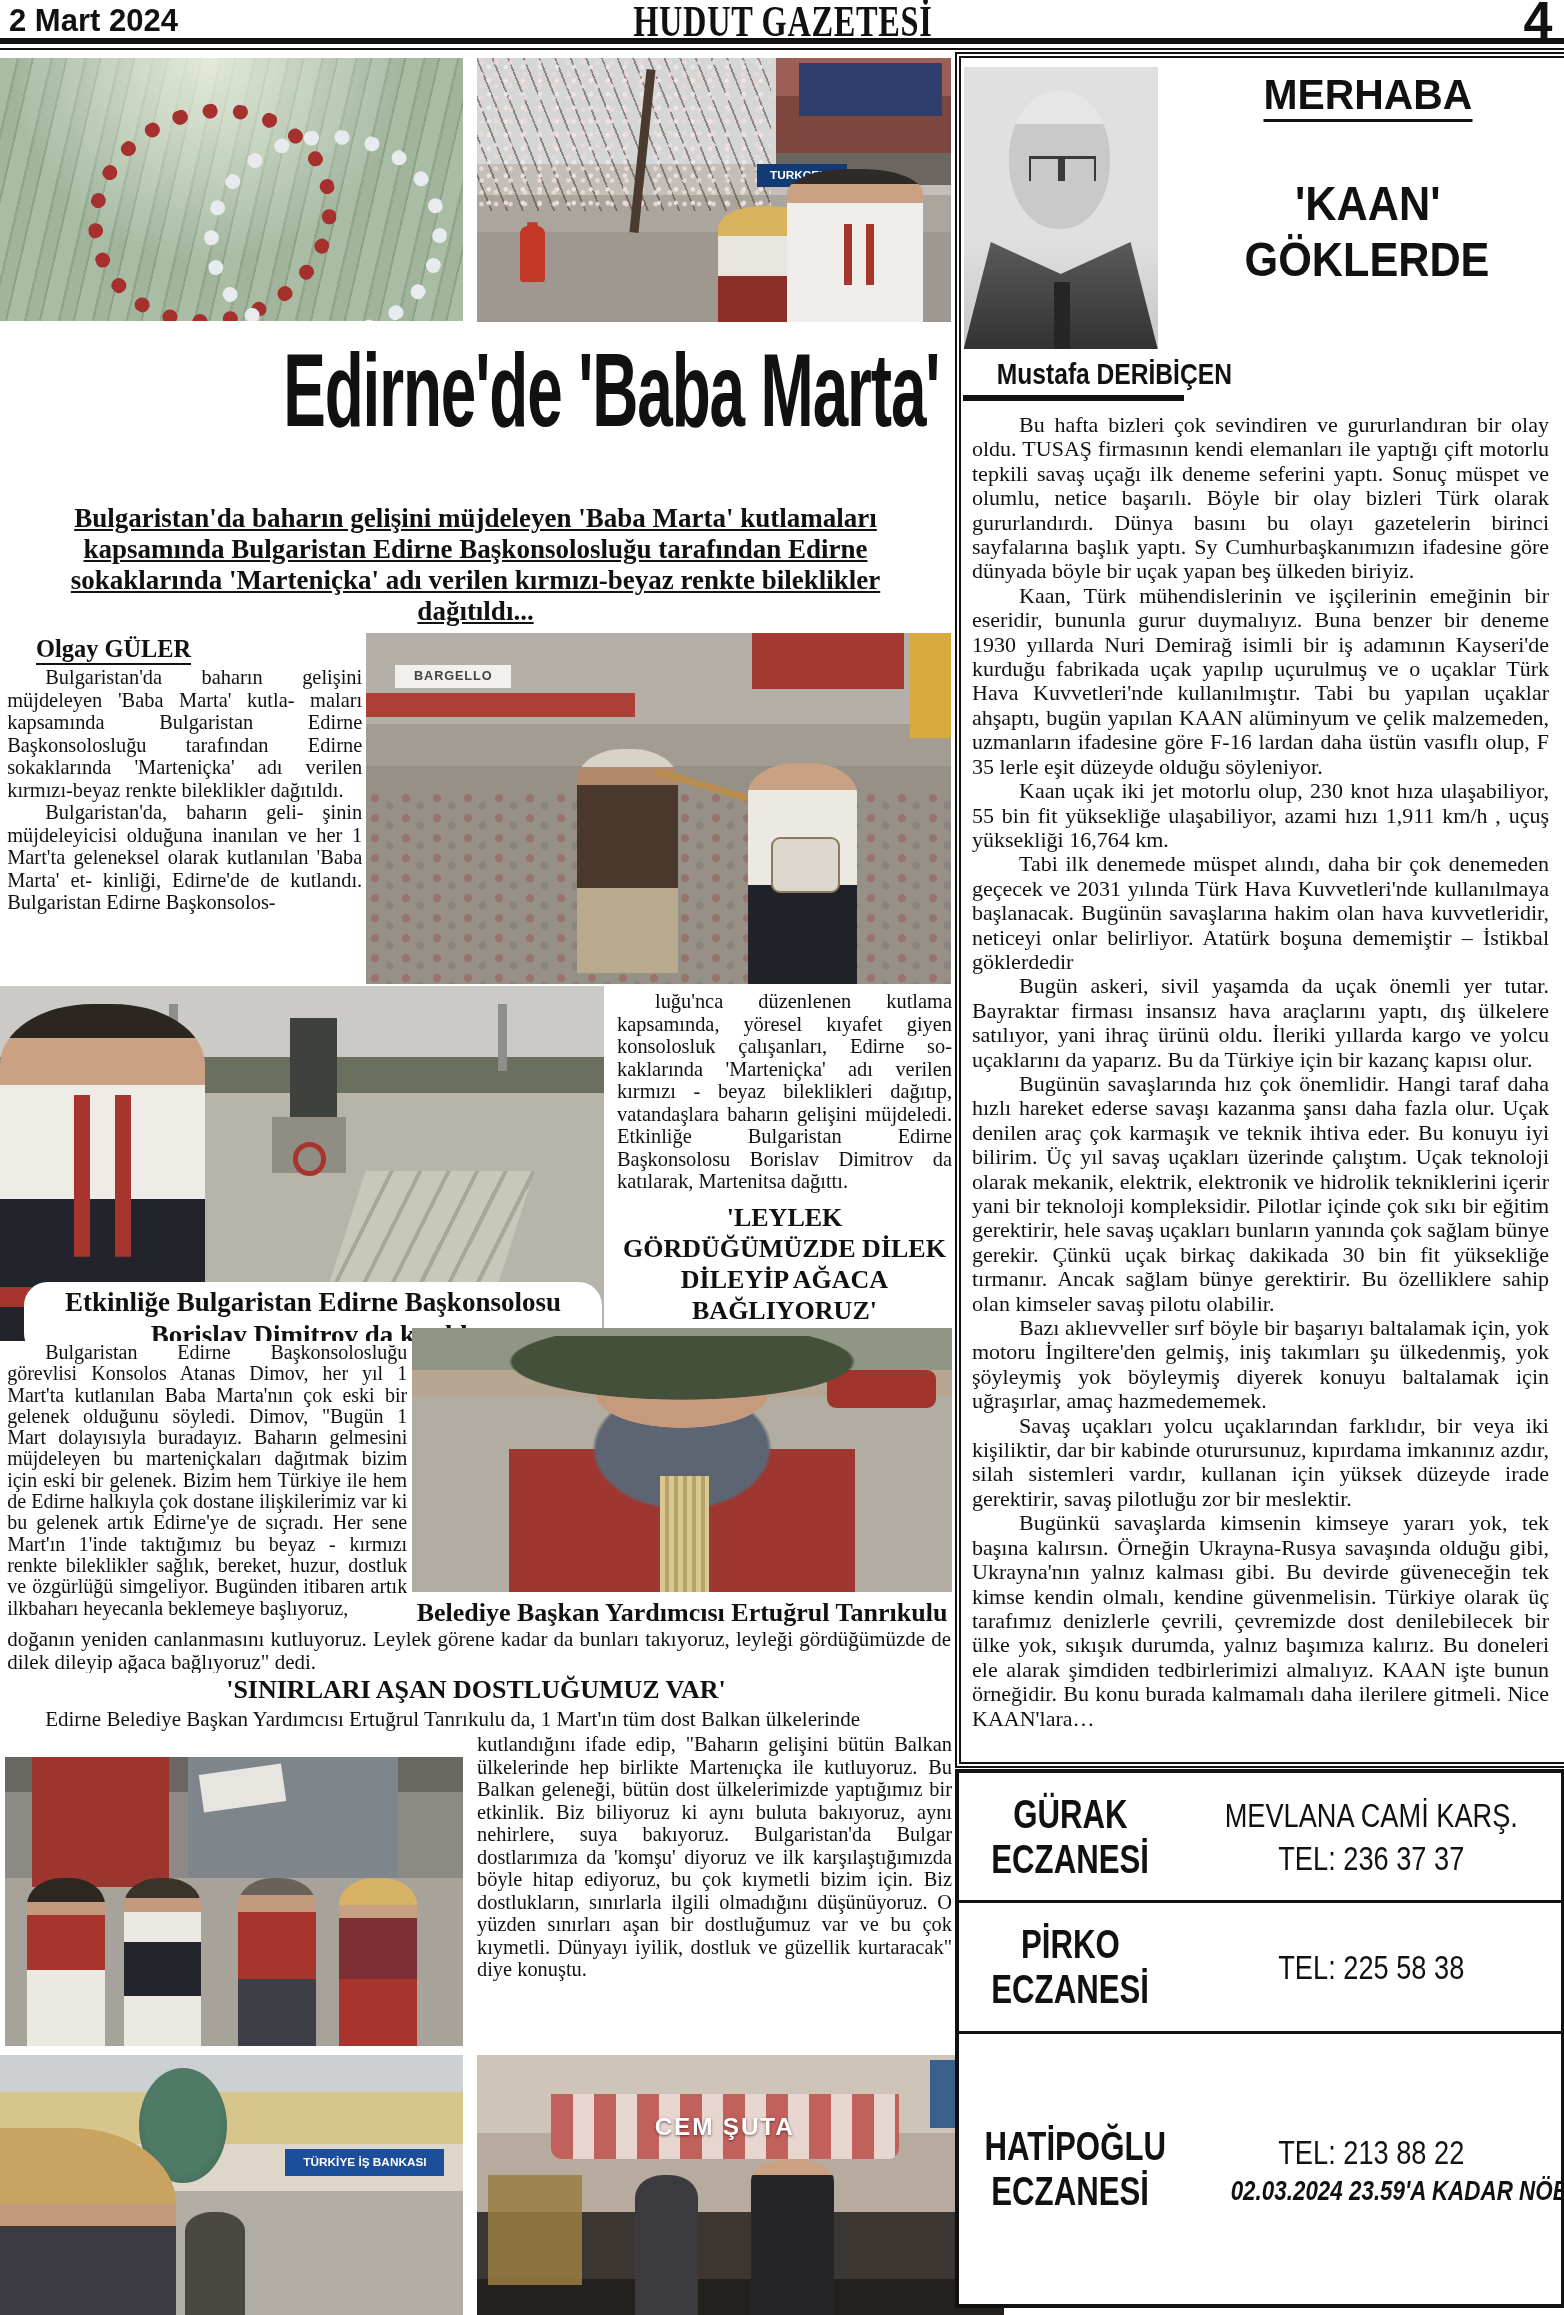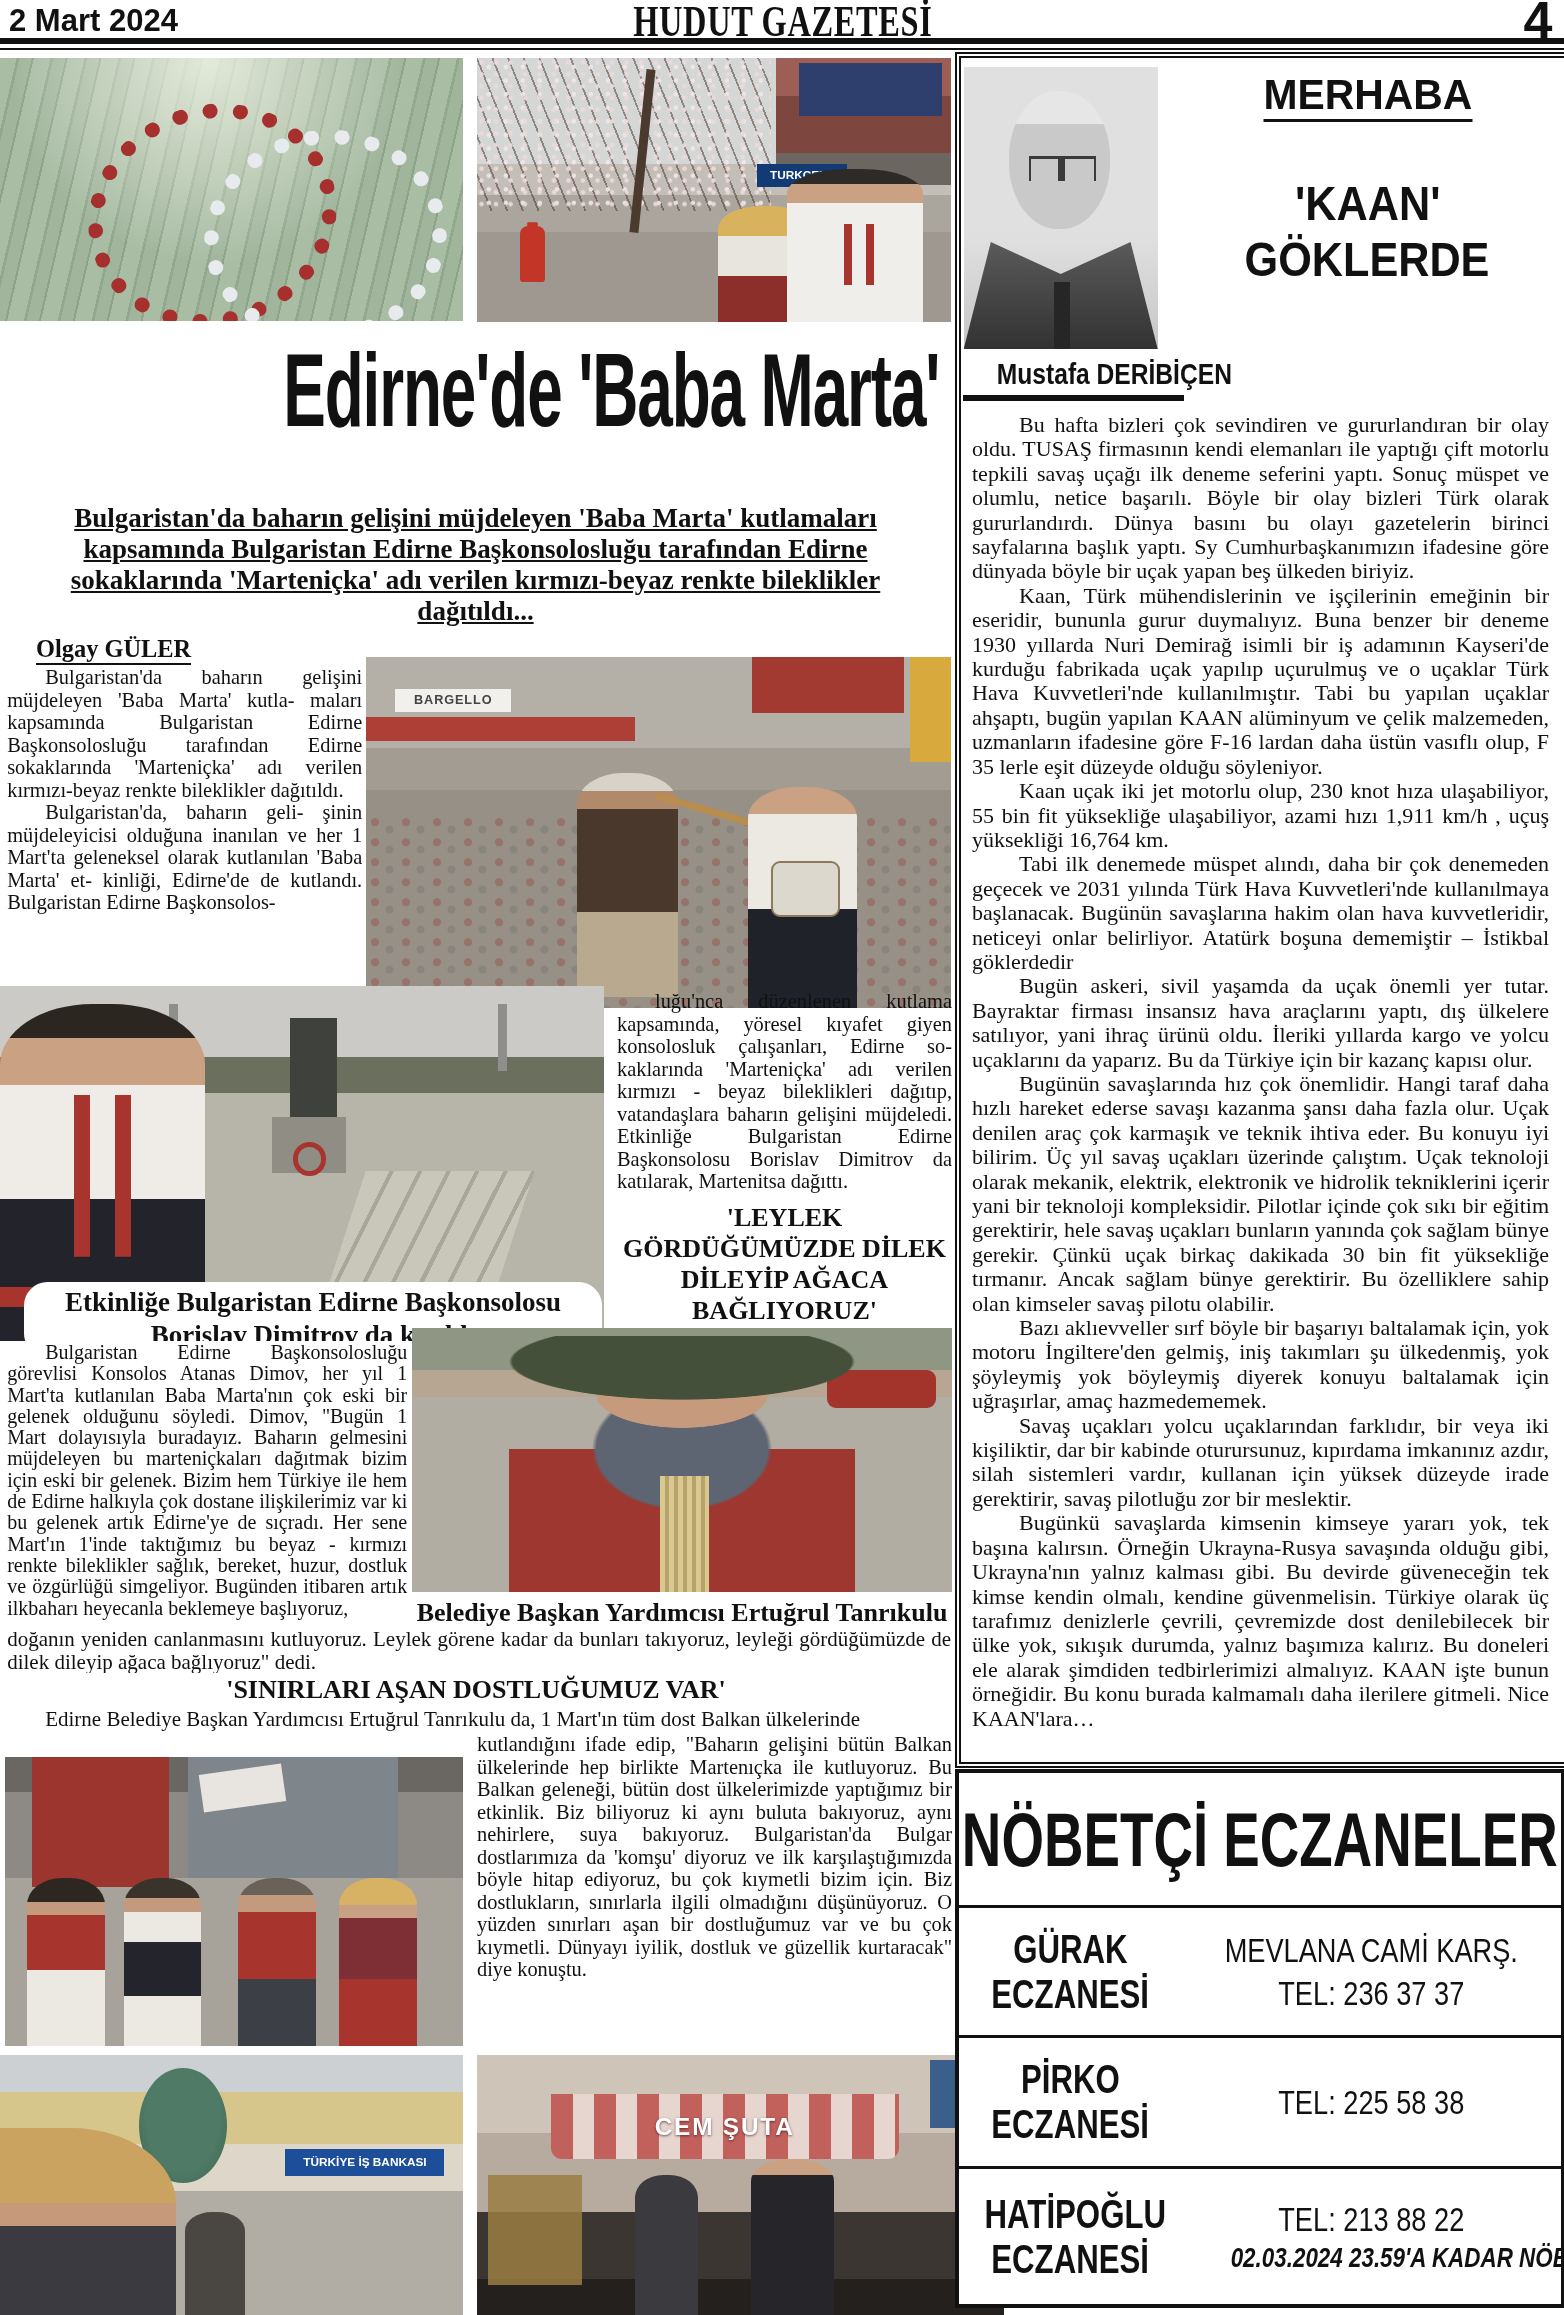--- a/index.html
+++ b/index.html
@@ -61,21 +61,21 @@
       background-size:14.5px 11.8px,17px 13.6px,auto;}
   #pb-trunk{left:34%;top:4%;width:9px;height:62%;background:#4b3a2e;transform:rotate(6deg);}
   #pb-hydrant{left:9%;bottom:15%;width:25px;height:56px;background:#c23527;border-radius:8.1px 8.1px 3.6px 3.6px;
       box-shadow:0 -11px 0 -7.2px #c23527;}
   #pb-man{right:6%;bottom:0;width:136px;height:58%;border-radius:45% 45% 0 0/16% 16% 0 0;background:
       linear-gradient(90deg,transparent 0 42%,#a8342e 42% 48%,transparent 48% 58%,#a8342e 58% 64%,transparent 64%) 0 60%/100% 40% no-repeat,
       linear-gradient(180deg,#2e2a28 0 10%,#caa183 10% 22%,#f0eeea 22% 100%);}
   #pb-woman{right:29%;bottom:0;width:96px;height:44%;border-radius:45% 45% 0 0/20% 20% 0 0;
       background:linear-gradient(180deg,#d9b25e 0 26%,#e8e4de 26% 60%,#8c2f2a 60%);}
 
-  #musicians{left:366px;top:657px;width:585px;height:351px;background:
+  #musicians{left:366px;top:633px;width:585px;height:351px;background:
       linear-gradient(180deg,#b5b0a7 0 26%,#a29c92 26% 38%,#969087 38%);}
   #mu-awning{left:0;top:17%;width:46%;height:7%;background:#ad3f36;}
   #mu-sign{left:5%;top:9%;width:116px;height:23.5px;background:#f2f0ec;color:#444;
       font:bold 12.7px/23.5px "Liberation Sans",sans-serif;text-align:center;letter-spacing:0.9px;}
   #mu-red{right:8%;top:0;width:26%;height:16%;background:#a23a31;}
   #mu-yellow{right:0;top:0;width:7%;height:30%;background:#d8a93c;}
   #mu-cobbles{left:0;bottom:0;width:100%;height:55%;background:
       radial-gradient(circle 4.5px at 9px 7.2px,rgba(150,60,55,.35) 3.6px,transparent 4.5px),
       radial-gradient(circle 4.5px at 23.5px 14.5px,rgba(120,120,115,.45) 3.6px,transparent 4.5px);
       background-size:31px 20px;}
@@ -318,23 +318,20 @@
     <p>Tabi ilk denemede müspet alındı, daha bir çok denemeden geçecek ve 2031 yılında Türk Hava Kuvvetleri'nde kullanılmaya başlanacak. Bugünün savaşlarına hakim olan hava kuvvetleridir, neticeyi onlar belirliyor. Atatürk boşuna dememiştir – İstikbal göklerdedir</p>
     <p>Bugün askeri, sivil yaşamda da uçak önemli yer tutar. Bayraktar firması insansız hava araçlarını yaptı, dış ülkelere satılıyor, yani ihraç ürünü oldu. İleriki yıllarda kargo ve yolcu uçaklarını da yaparız. Bu da Türkiye için bir kazanç kapısı olur.</p>
     <p>Bugünün savaşlarında hız çok önemlidir. Hangi taraf daha hızlı hareket ederse savaşı kazanma şansı daha fazla olur. Uçak denilen araç çok karmaşık ve teknik ihtiva eder. Bu konuyu iyi bilirim. Üç yıl savaş uçakları üzerinde çalıştım. Uçak teknoloji olarak mekanik, elektrik, elektronik ve hidrolik tekniklerini içerir yani bir teknoloji kompleksidir. Pilotlar içinde çok sıkı bir eğitim gerektirir, hele savaş uçakları bunların yanında çok sağlam bünye gerekir. Çünkü uçak birkaç dakikada 30 bin fit yüksekliğe tırmanır. Ancak sağlam bünye gerektirir. Bu özelliklere sahip olan kimseler savaş pilotu olabilir.</p>
     <p>Bazı aklıevveller sırf böyle bir başarıyı baltalamak için, yok motoru İngiltere'den gelmiş, iniş takımları şu ülkedenmiş, yok şöyleymiş yok böyleymiş diyerek konuyu baltalamak için uğraşırlar, amaç hazmedememek.</p>
     <p>Savaş uçakları yolcu uçaklarından farklıdır, bir veya iki kişiliktir, dar bir kabinde oturursunuz, kıpırdama imkanınız azdır, silah sistemleri vardır, kullanan için yüksek düzeyde irade gerektirir, savaş pilotluğu zor bir meslektir.</p>
     <p>Bugünkü savaşlarda kimsenin kimseye yararı yok, tek başına kalırsın. Örneğin Ukrayna-Rusya savaşında olduğu gibi, Ukrayna'nın yalnız kalması gibi. Bu devirde güveneceğin tek kimse kendin olmalı, kendine güvenmelisin. Türkiye olarak üç tarafımız denizlerle çevrili, çevremizde dost denilebilecek bir ülke yok, sıkışık durumda, yalnız başımıza kalırız. Bu doneleri ele alarak şimdiden tedbirlerimizi almalıyız. KAAN işte bunun örneğidir. Bu konu burada kalmamalı daha ilerilere gitmeli. Nice KAAN'lara…</p>
   </div>
 </div>
 
 <div class="abs" id="pharmacy-box">
-  <div id="ph-title">
-    <span class="cx">NÖBETÇİ ECZANELER</span>
-  </div>
   <div class="ph-row" id="ph-row1">
     <div class="ph-name">
       <span class="cx">GÜRAK</span><br>
       <span class="cx">ECZANESİ</span>
     </div>
     <div class="ph-detail">
       <div><span class="cx">MEVLANA CAMİ KARŞ.</span></div>
       <div><span class="cx">TEL: 236 37 37</span></div>
     </div>
   </div>

